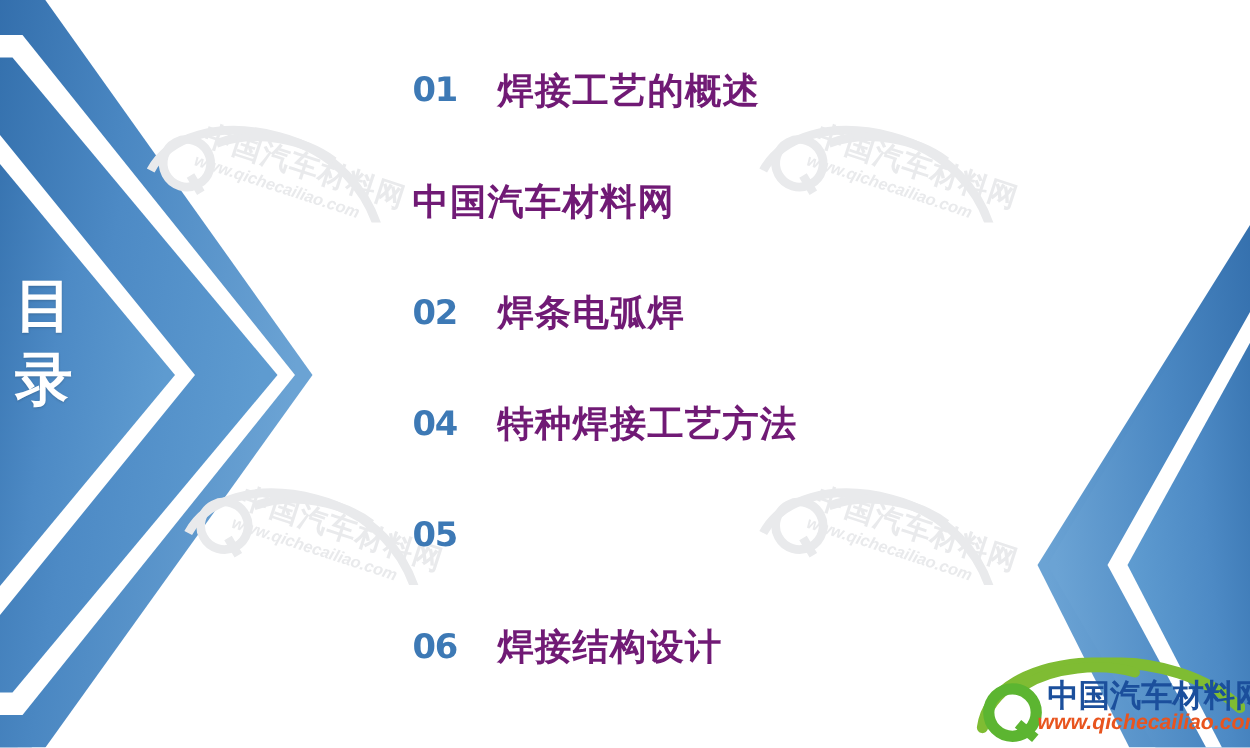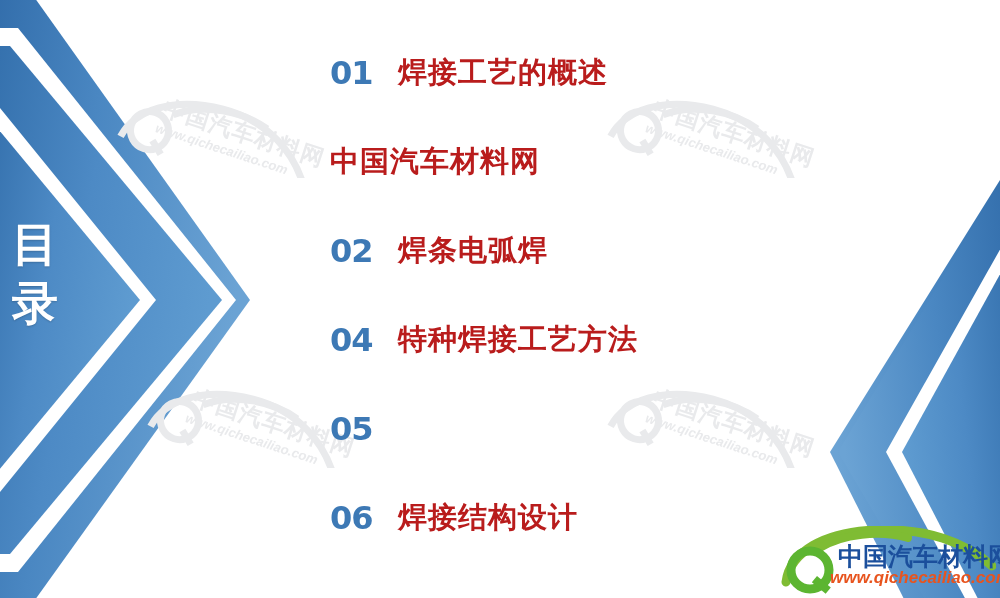--- a/index.html
+++ b/index.html
@@ -81,27 +81,27 @@
   }
   .agenda-item {
     display: flex;
     align-items: center;
     height: 89px;
   }
   .agenda-num {
     width: 68px;
     flex: 0 0 68px;
     color: #3d79b5;
-    font-size: 32px;
+    font-size: 27px;
     font-weight: bold;
     font-family: "DejaVu Sans", "Liberation Sans", sans-serif;
     letter-spacing: -1px;
   }
   .agenda-label {
-    color: #b91c1c;
+    color: #701a75;
     font-size: 29px;
     font-weight: bold;
     letter-spacing: 1px;
     white-space: nowrap;
   }
 
   
   #brand-logo {
     position: absolute;
     right: 4px;

